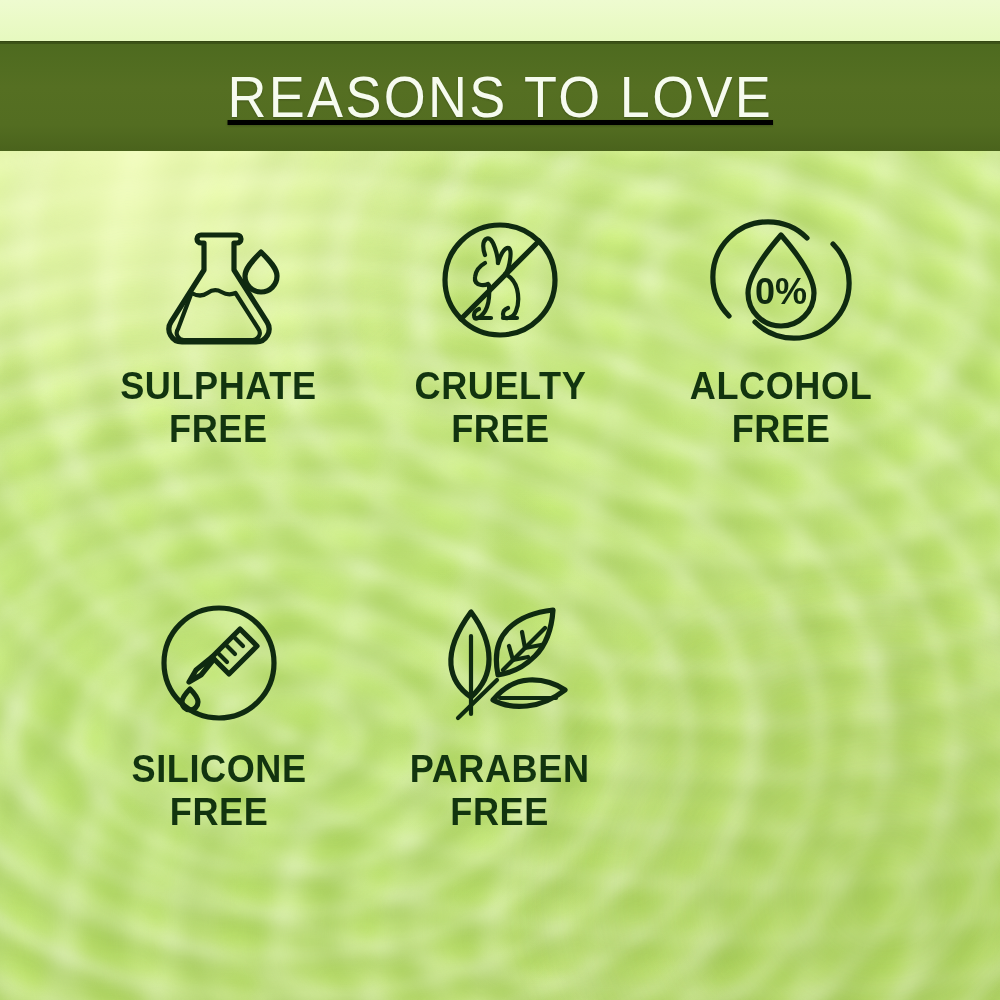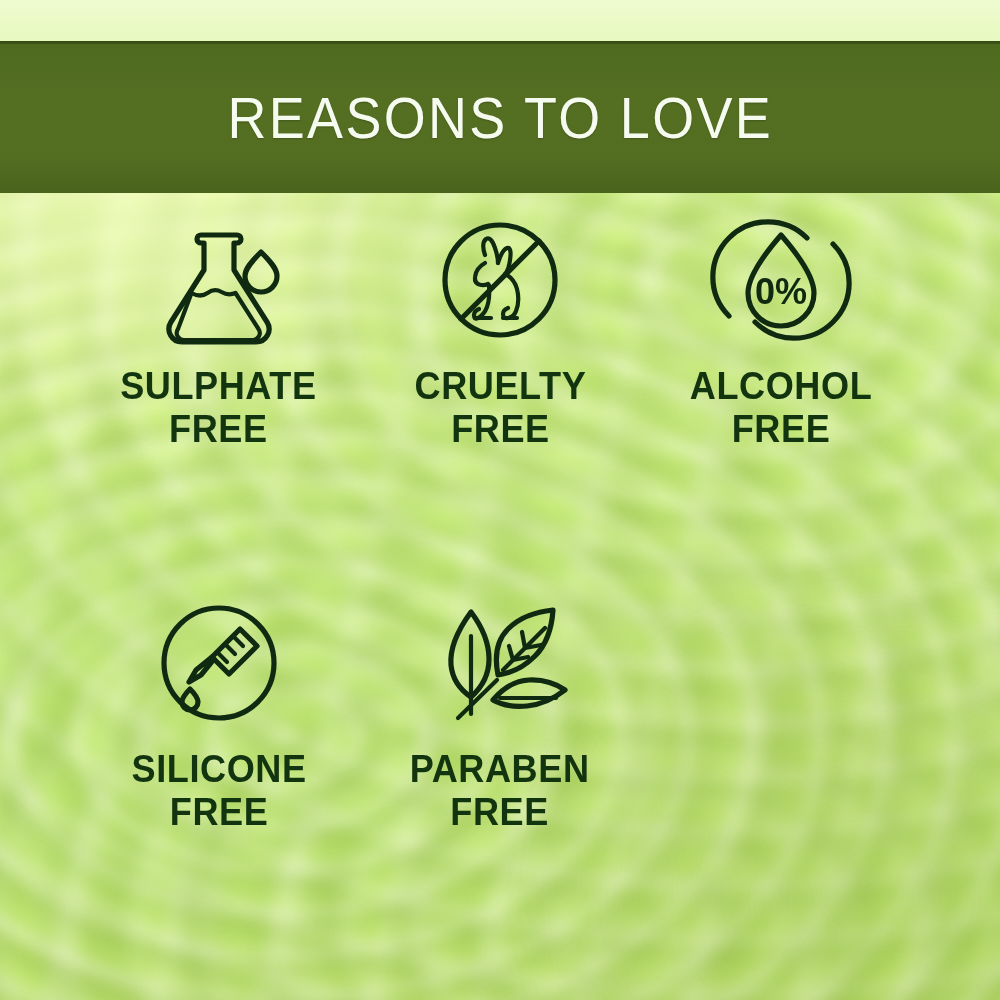--- a/index.html
+++ b/index.html
@@ -70,24 +70,25 @@
   }
 
   
   .top-strip {
     position:absolute; left:0; top:0; width:1000px; height:41px;
     background:linear-gradient(180deg, #eefbd0 0%, #eafac6 55%, #e6f9bf 100%);
   }
 
   
   .banner {
-    position:absolute; left:0; top:41px; width:1000px; height:152px;
+    position:absolute; left:0; top:41px; width:1000px; height:110px;
     background:linear-gradient(180deg, #4d6a1f 0%, #556f22 42%, #536d21 76%, #4a631c 100%);
     display:flex; align-items:center; justify-content:center;
     box-shadow:0 1px 0 rgba(0,0,0,.18) inset;
+    text-decoration:underline;
   }
   .banner::before{
     content:""; position:absolute; left:0; top:0; width:100%; height:3px;
     background:rgba(40,56,14,.45);
   }
   .banner-title {
     color:#f6fbef;
     font-size:58px;
     font-weight:400;
     letter-spacing:2.5px;

